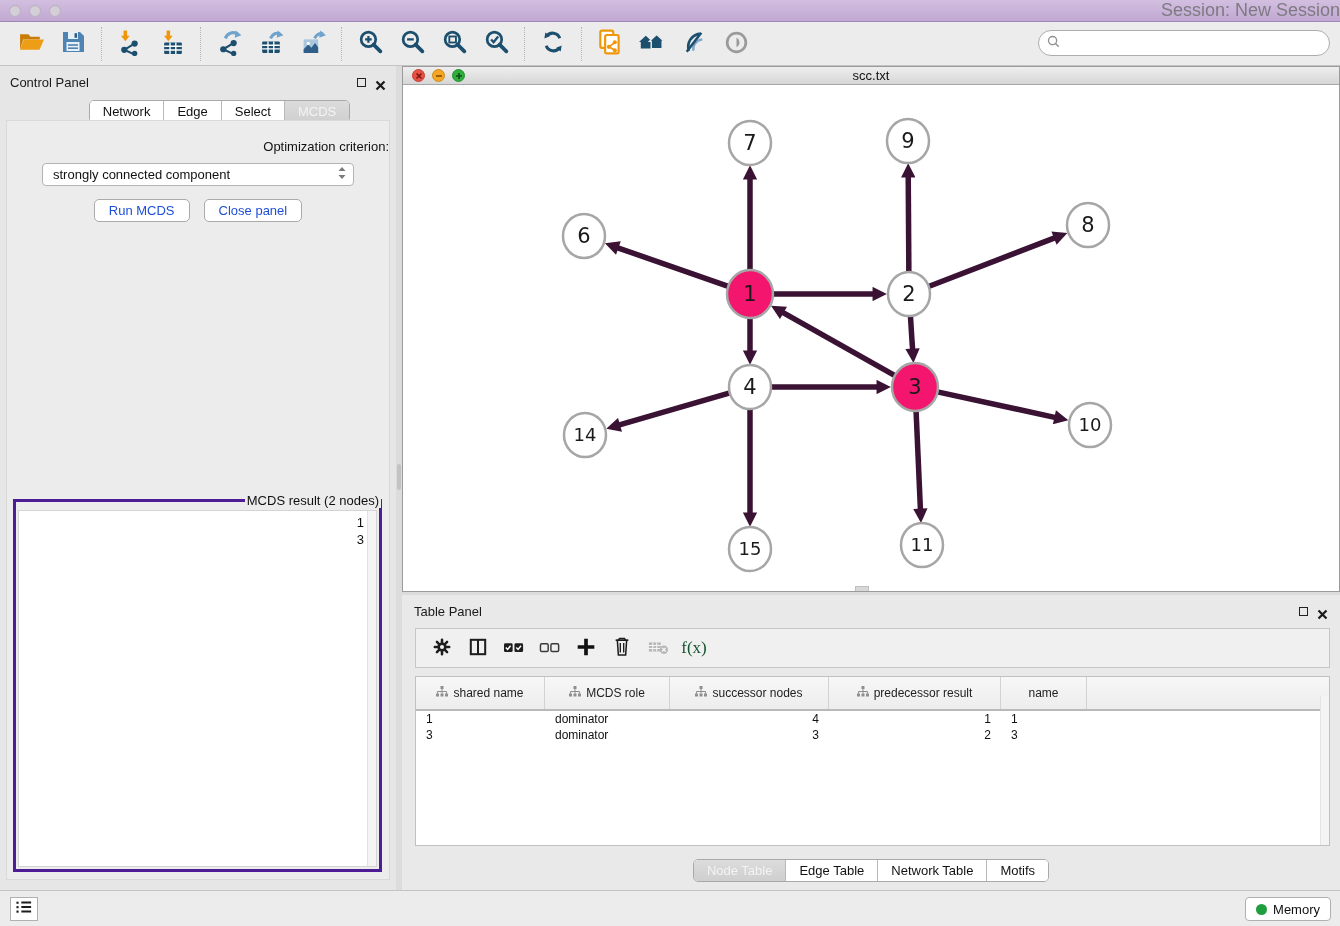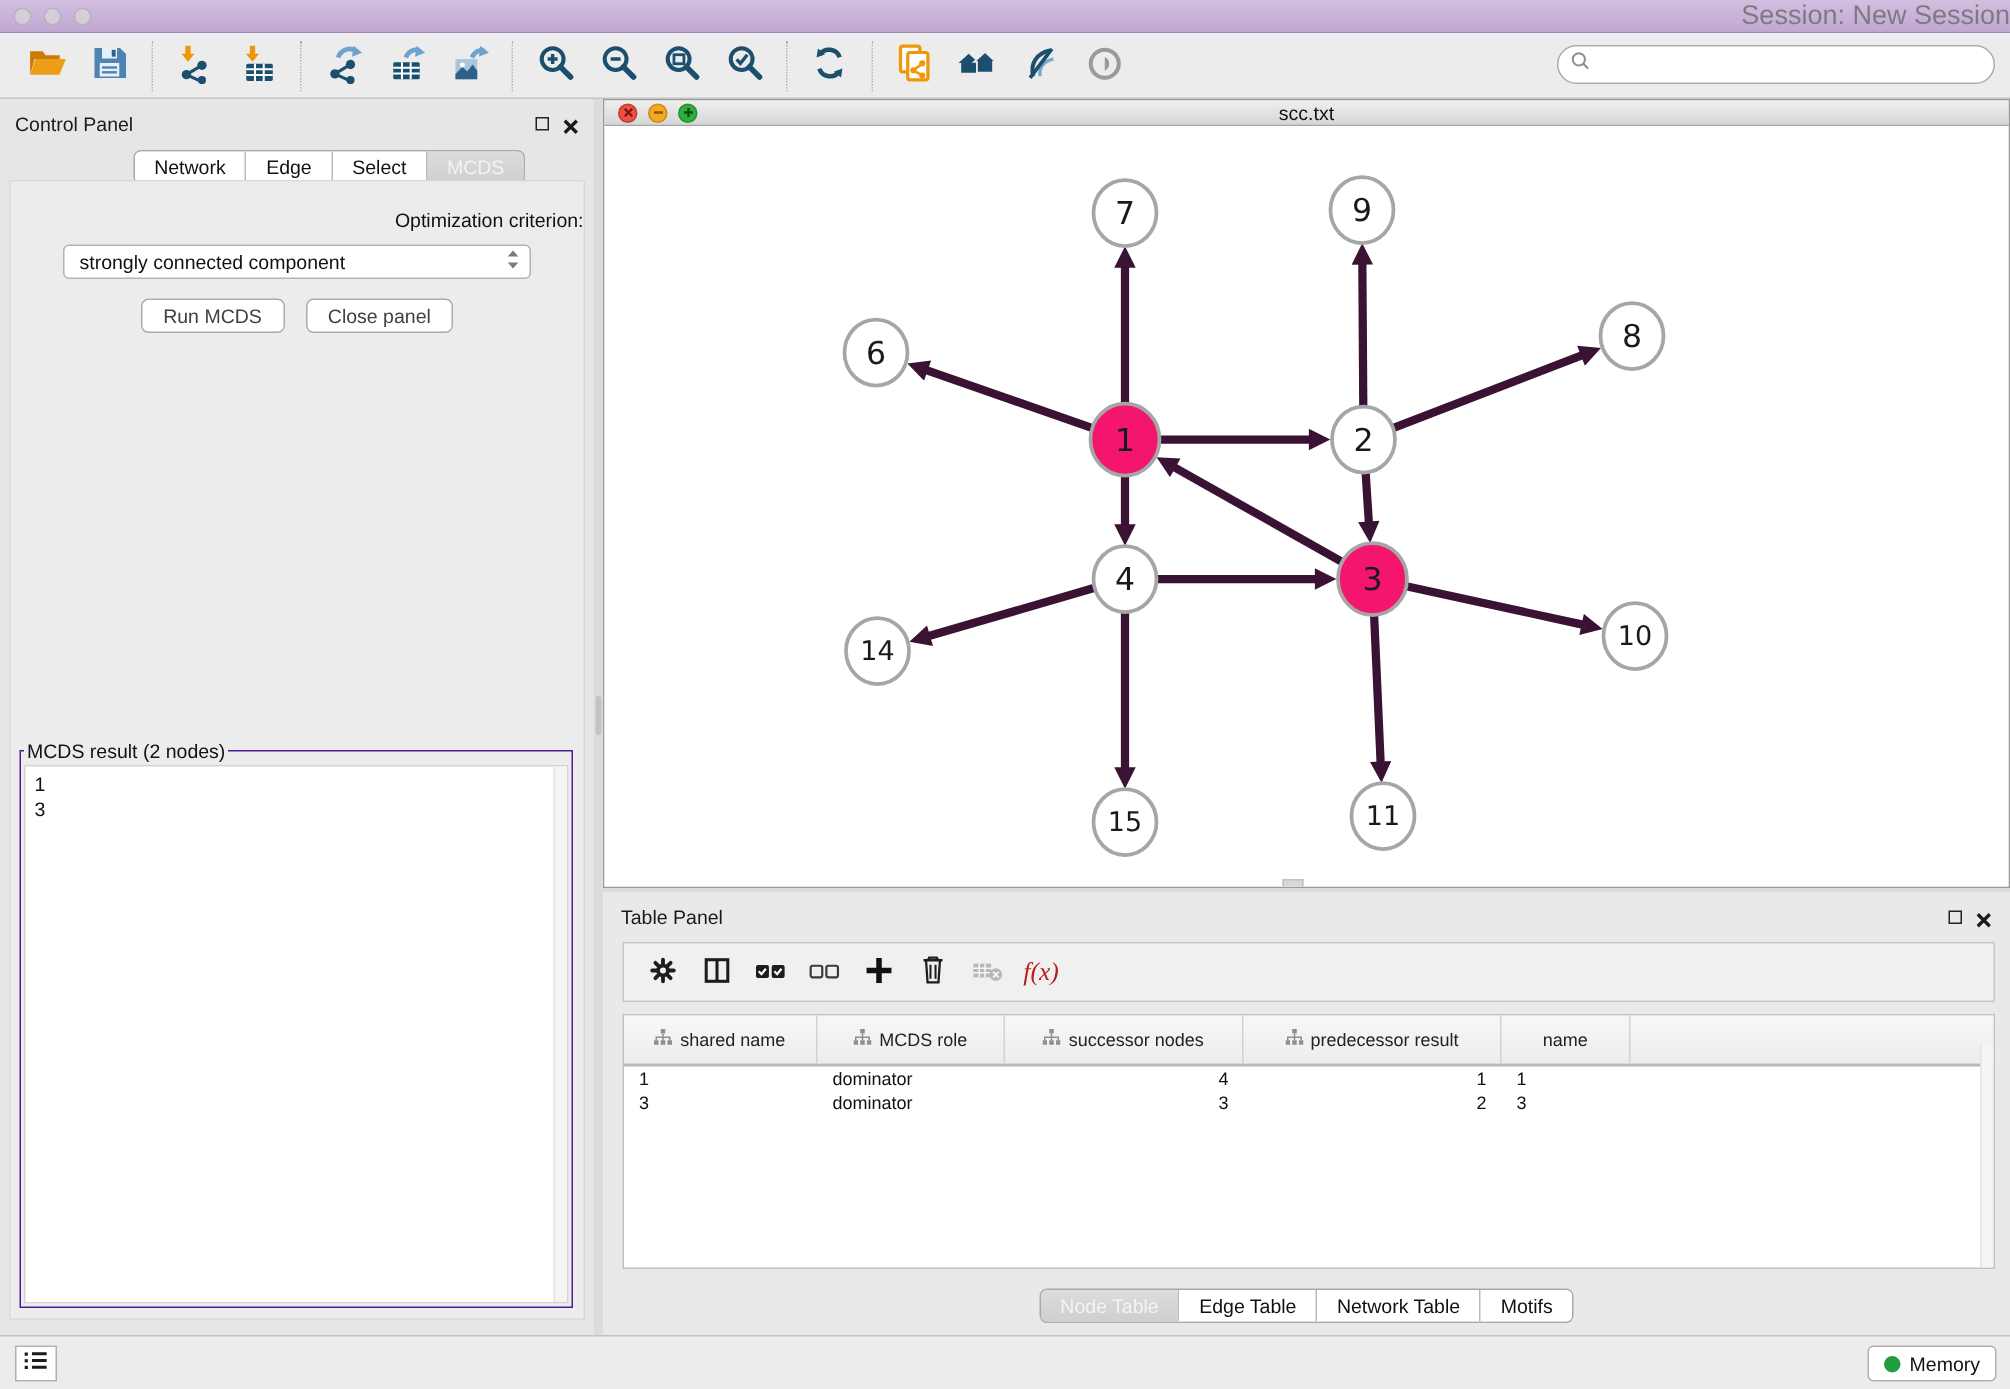--- a/index.html
+++ b/index.html
@@ -42,25 +42,25 @@
   .seg .tab:first-child { border-left:none; }
   .seg .tab.active { background:linear-gradient(#dcdcdc,#cfcfcf); color:#f3f3f3; }
 
   .panel-content { position:absolute; left:6px; right:6px; top:54px; bottom:10px;
     background:#ececec; border:1px solid #d9d9d9; }
   .opt-label { text-align:right; font-size:13px; color:#111; margin-top:18px; }
   .dropdown { width:312px; height:23px; margin:9px auto 0 auto; background:#fff; border:1px solid #b3b3b3;
     border-radius:4px; display:flex; align-items:center; padding:0 6px 0 10px; font-size:13px; color:#111; }
   .dropdown .dd-text { flex:1; }
   .btn-row { display:flex; justify-content:center; gap:14px; margin-top:13px; }
-  .mac-btn { background:#fff; border:1px solid #ababab; border-radius:5px; font-size:13px; color:#404040;
+  .mac-btn { background:#fff; border:1px solid #ababab; border-radius:5px; font-size:13px; color:#1d4ed8;
     padding:3px 14px; font-family:"Liberation Sans",sans-serif; }
 
   fieldset.result { position:absolute; left:6px; right:7px; top:372px; bottom:7px;
-    border:1px solid #4c1d95; background:#ececec; }
+    border:3px solid #4c1d95; background:#ececec;text-align:right; }
   fieldset.result legend { font-size:13px; color:#111; padding:0 2px; margin-left:2px; }
   .result-inner { position:absolute; left:2px; right:2px; top:2px; bottom:2px; background:#fff;
     border:1px solid #d4d4d4; }
   .result-text { position:absolute; left:6px; top:3px; right:12px; bottom:0; font-size:13px; line-height:17px;
     color:#111; white-space:pre; }
   .result-scroll { position:absolute; right:0; top:0; bottom:0; width:9px; background:#f4f4f4; border-left:1px solid #e2e2e2; }
 
   
   .v-splitter { width:6px; height:824px; background:#dcdcdc; position:relative; }
   .grip-v { position:absolute; left:1px; top:398px; width:4px; height:26px; background:#c3c3c3; border-radius:2px; }
@@ -82,21 +82,21 @@
 
   
   .h-splitter { height:3px; background:#dcdcdc; }
 
   
   .table-panel { flex:1; background:#e9e9e9; position:relative; }
   .table-panel .panel-header { padding:0 12px; }
   .tp-toolbar { position:absolute; left:13px; right:10px; top:33px; height:40px; background:#f0f0f0;
     border:1px solid #c6c6c6; display:flex; align-items:center; padding-left:8px; }
   .tpt-btn { width:30px; height:30px; display:flex; align-items:center; justify-content:center; background:transparent; border:none; margin:0 3px; }
-  .fx { font-family:"Liberation Serif", serif; font-style:italic; font-size:17px; color:#b91c1c; }
+  .fx { font-family:"Liberation Serif", serif; font-size:17px; color:#14532d; }
 
   .tp-table { position:absolute; left:13px; right:10px; top:81px; height:170px; background:#fff;
     border:1px solid #c0c0c0; overflow:hidden; }
   .t-head { display:grid; grid-template-columns:129px 125px 159px 172px 86px 1fr; height:34px;
     background:linear-gradient(#f7f7f7,#ededed); border-bottom:2px solid #b9b9b9; }
   .th { display:flex; align-items:center; justify-content:center; gap:5px; font-size:12px; color:#222;
     border-right:1px solid #d2d2d2; overflow:hidden; }
   .th:last-child { border-right:none; }
   .t-row { display:grid; grid-template-columns:129px 125px 159px 172px 86px 1fr; height:16px; font-size:12px; color:#111; }
   .td { padding:1px 10px 0 10px; overflow:hidden; white-space:nowrap; }

